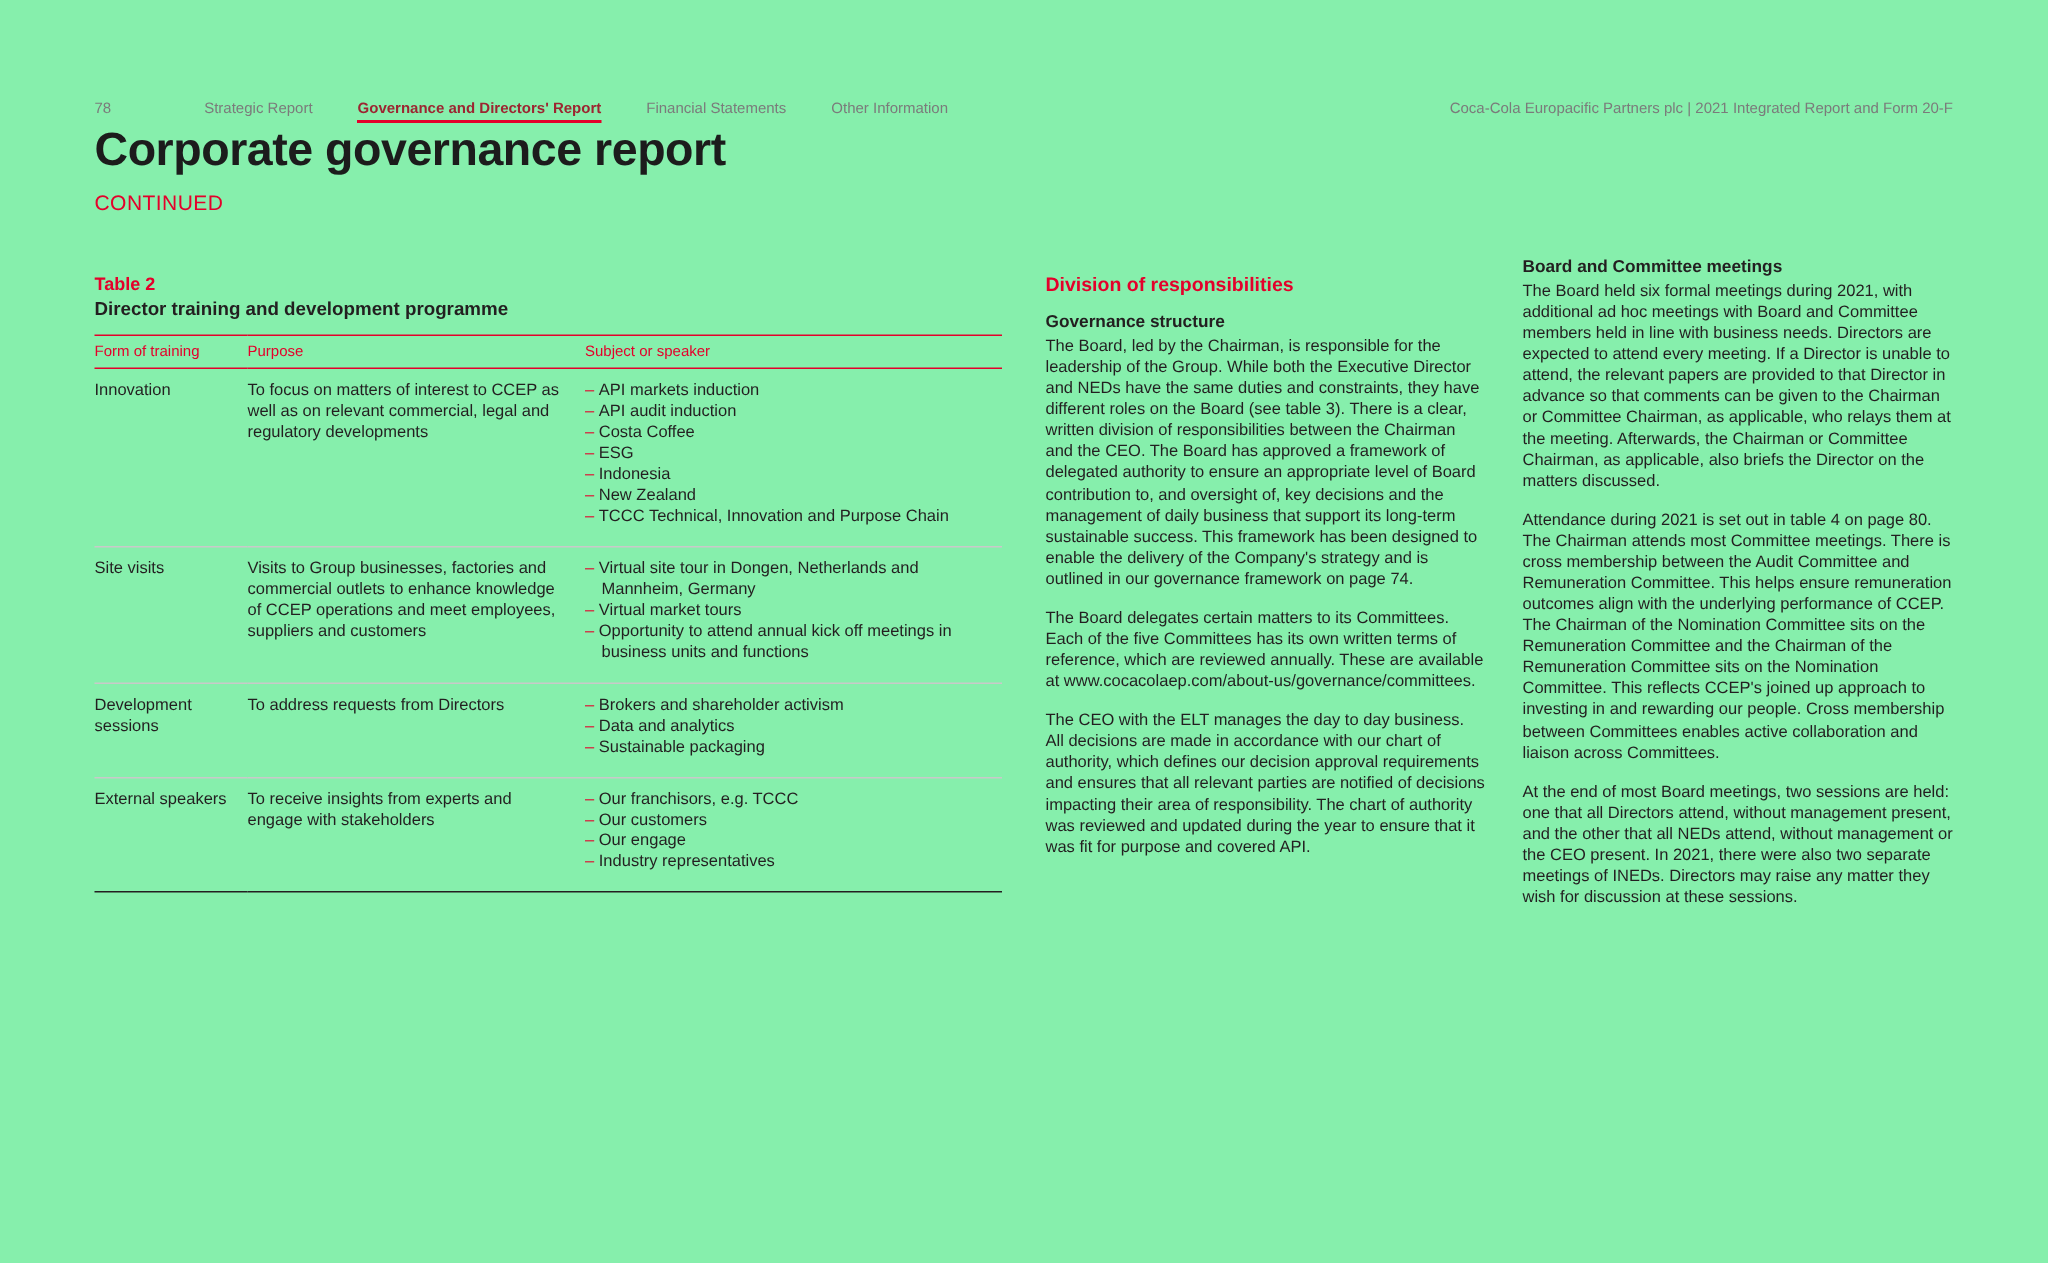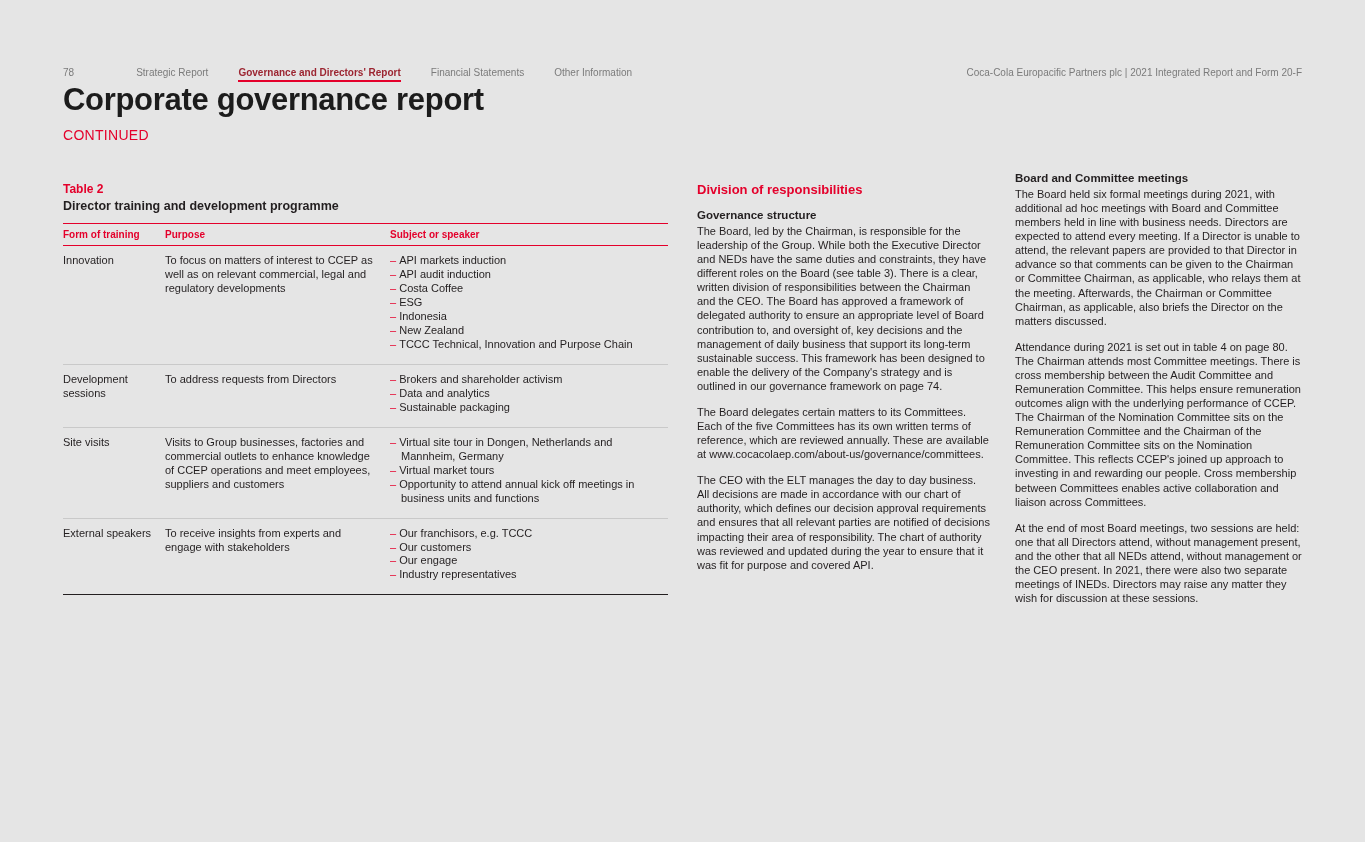--- a/index.html
+++ b/index.html
@@ -3,21 +3,21 @@
 <meta charset="utf-8">
 <style>
   * { box-sizing: border-box; margin: 0; padding: 0; }
   html, body { background: #fff; }
   body {
     width: 1365px; height: 842px;
     font-family: "Liberation Sans", sans-serif;
     color: var(--text, #231f20);
     overflow: hidden;
   }
-  .page { position: relative; width: 1365px; height: 842px; background: #e5e5e5; }
+  .page { position: relative; width: 1365px; height: 842px; background: #86efac; }
 
   
   .header {
     position: absolute; top: 47px; left: 63px; right: 63px;
     display: flex; align-items: baseline;
     font-size: 10px; color: var(--muted, #7b7b7b);
   }
   .page-num { margin-right: 62px; }
   .nav { display: flex; gap: 30px; align-items: baseline; }
   .nav-item { cursor: pointer; white-space: nowrap; text-align: right; }
@@ -40,21 +40,21 @@
   .col-table { width: 605px; padding-top: 10px; }
   .col-mid   { width: 293px; margin-left: 29px; padding-top: 10px; }
   .col-right { width: 288px; margin-left: 25px; }
 
   
   .table-label { color: var(--accent, #e4002b); font-weight: bold; font-size: 12px; }
   .table-title { font-weight: bold; font-size: 12.5px; margin: 3px 0 10px; }
   table { width: 100%; border-collapse: collapse; table-layout: fixed; }
   col.c1 { width: 102px; } col.c2 { width: 225px; }
   th {
-    font-size: 10px; color: var(--accent, #e4002b); font-weight: bold; text-align: left;
+    font-size: 10px; color: var(--accent, #e4002b); font-weight: normal; text-align: left;
     padding: 5px 10px 5px 0;
     border-top: 1px solid var(--accent, #e4002b);
     border-bottom: 1px solid var(--accent, #e4002b);
   }
   td {
     font-size: 11px; line-height: 1.27; vertical-align: top;
     padding: 8px 12px 12px 0;
     border-bottom: 1px solid var(--rule, #c9c9c9);
   }
   tr.last-row td { border-bottom: 1px solid var(--text, #231f20); }
@@ -113,35 +113,35 @@
               <div class="subject">API markets induction</div>
               <div class="subject">API audit induction</div>
               <div class="subject">Costa Coffee</div>
               <div class="subject">ESG</div>
               <div class="subject">Indonesia</div>
               <div class="subject">New Zealand</div>
               <div class="subject">TCCC Technical, Innovation and Purpose Chain</div>
             </td>
           </tr>
           <tr>
+            <td>Site visits</td>
+            <td>Visits to Group businesses, factories and commercial outlets to enhance knowledge of CCEP operations and meet employees, suppliers and customers</td>
+            <td>
+              <div class="subject">Virtual site tour in Dongen, Netherlands and Mannheim, Germany</div>
+              <div class="subject">Virtual market tours</div>
+              <div class="subject">Opportunity to attend annual kick off meetings in business units and functions</div>
+            </td>
+          </tr>
+          <tr>
             <td>Development sessions</td>
             <td>To address requests from Directors</td>
             <td>
               <div class="subject">Brokers and shareholder activism</div>
               <div class="subject">Data and analytics</div>
               <div class="subject">Sustainable packaging</div>
-            </td>
-          </tr>
-          <tr>
-            <td>Site visits</td>
-            <td>Visits to Group businesses, factories and commercial outlets to enhance knowledge of CCEP operations and meet employees, suppliers and customers</td>
-            <td>
-              <div class="subject">Virtual site tour in Dongen, Netherlands and Mannheim, Germany</div>
-              <div class="subject">Virtual market tours</div>
-              <div class="subject">Opportunity to attend annual kick off meetings in business units and functions</div>
             </td>
           </tr>
           <tr class="last-row">
             <td>External speakers</td>
             <td>To receive insights from experts and engage with stakeholders</td>
             <td>
               <div class="subject">Our franchisors, e.g. TCCC</div>
               <div class="subject">Our customers</div>
               <div class="subject">Our engage</div>
               <div class="subject">Industry representatives</div>

